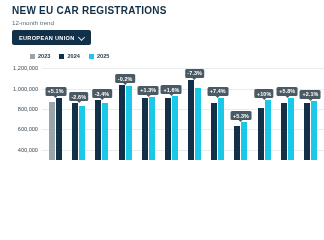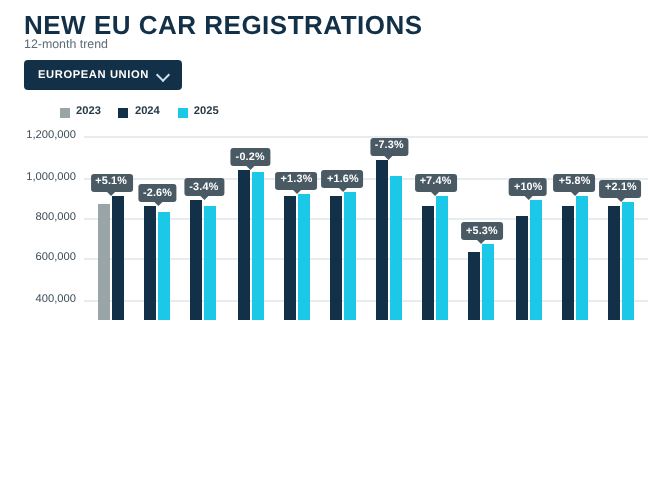--- a/index.html
+++ b/index.html
@@ -6,21 +6,21 @@
   html, body {
     width: 324px; height: 160px;
     overflow: hidden;
     background: #ffffff;
     font-family: "Liberation Sans", sans-serif;
   }
   #root { position: relative; width: 324px; height: 160px; background: #fff; }
 
   .title {
     position: absolute; left: 12px; top: 5px;
-    font-size: 13px; font-weight: bold; letter-spacing: .25px;
+    font-size: 10px; font-weight: bold; letter-spacing: .25px;
     color: #123047;
   }
   .subtitle {
     position: absolute; left: 12px; top: 19px;
     font-size: 6.2px; color: #5d6b74;
   }
 
   .dropdown {
     position: absolute; left: 12px; top: 30px;
     height: 15px; padding: 0 7px;

